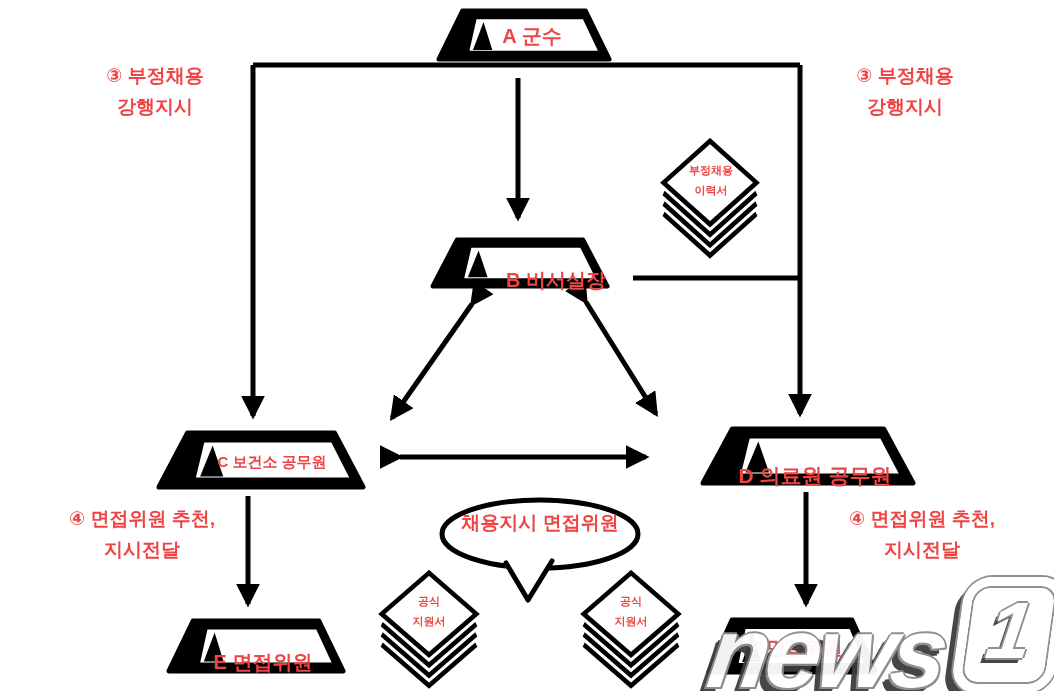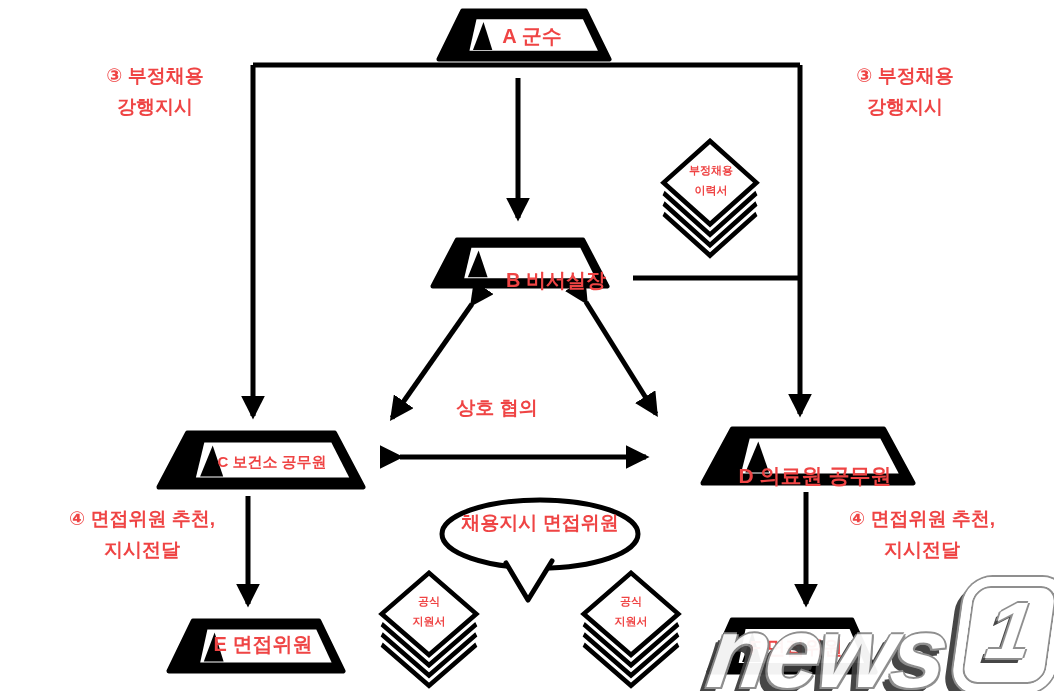--- a/index.html
+++ b/index.html
@@ -79,32 +79,31 @@
     <use href="#plate" x="156" y="430" width="210" height="60"></use>
     <use href="#plate" x="700" y="426" width="216" height="60"></use>
     <use href="#plate" x="166" y="618" width="180" height="56"></use>
     <use href="#plate" x="706" y="617" width="172" height="58"></use>
   </svg>
 
   <div class="lbl plate-txt" style="left:532px;top:24px;">A 군수</div>
   <div class="lbl plate-txt" style="left:527px;top:268px;margin-left:29px;">B 비서실장</div>
   <div class="lbl plate-txt" style="left:272px;top:450px;font-size:15px;">C 보건소 공무원</div>
   <div class="lbl plate-txt" style="left:815px;top:464px;font-size:21px;">D 의료원 공무원</div>
-  <div class="lbl plate-txt" style="left:263px;top:632px;text-align:right;">E 면접위원</div>
+  <div class="lbl plate-txt" style="left:263px;top:650px;text-align:right;">E 면접위원</div>
   <div class="lbl plate-txt" style="left:796px;top:636px;font-size:19px;">F 면접위원</div>
 
   <div class="lbl big" style="left:155px;top:60px;">
     <div>③ 부정채용</div>
     <div>강행지시</div>
   </div>
   <div class="lbl big" style="left:905px;top:60px;">
     <div>③ 부정채용</div>
     <div>강행지시</div>
   </div>
-  <div class="lbl big" style="left:497px;top:392px;">상호 협의</div>
   <div class="lbl big" style="left:142px;top:503px;">
     <div>④ 면접위원 추천,</div>
     <div>지시전달</div>
   </div>
   <div class="lbl big" style="left:922px;top:503px;">
     <div>④ 면접위원 추천,</div>
     <div>지시전달</div>
   </div>
 
   <div class="lbl bubble-txt" style="left:540px;top:510px;">

